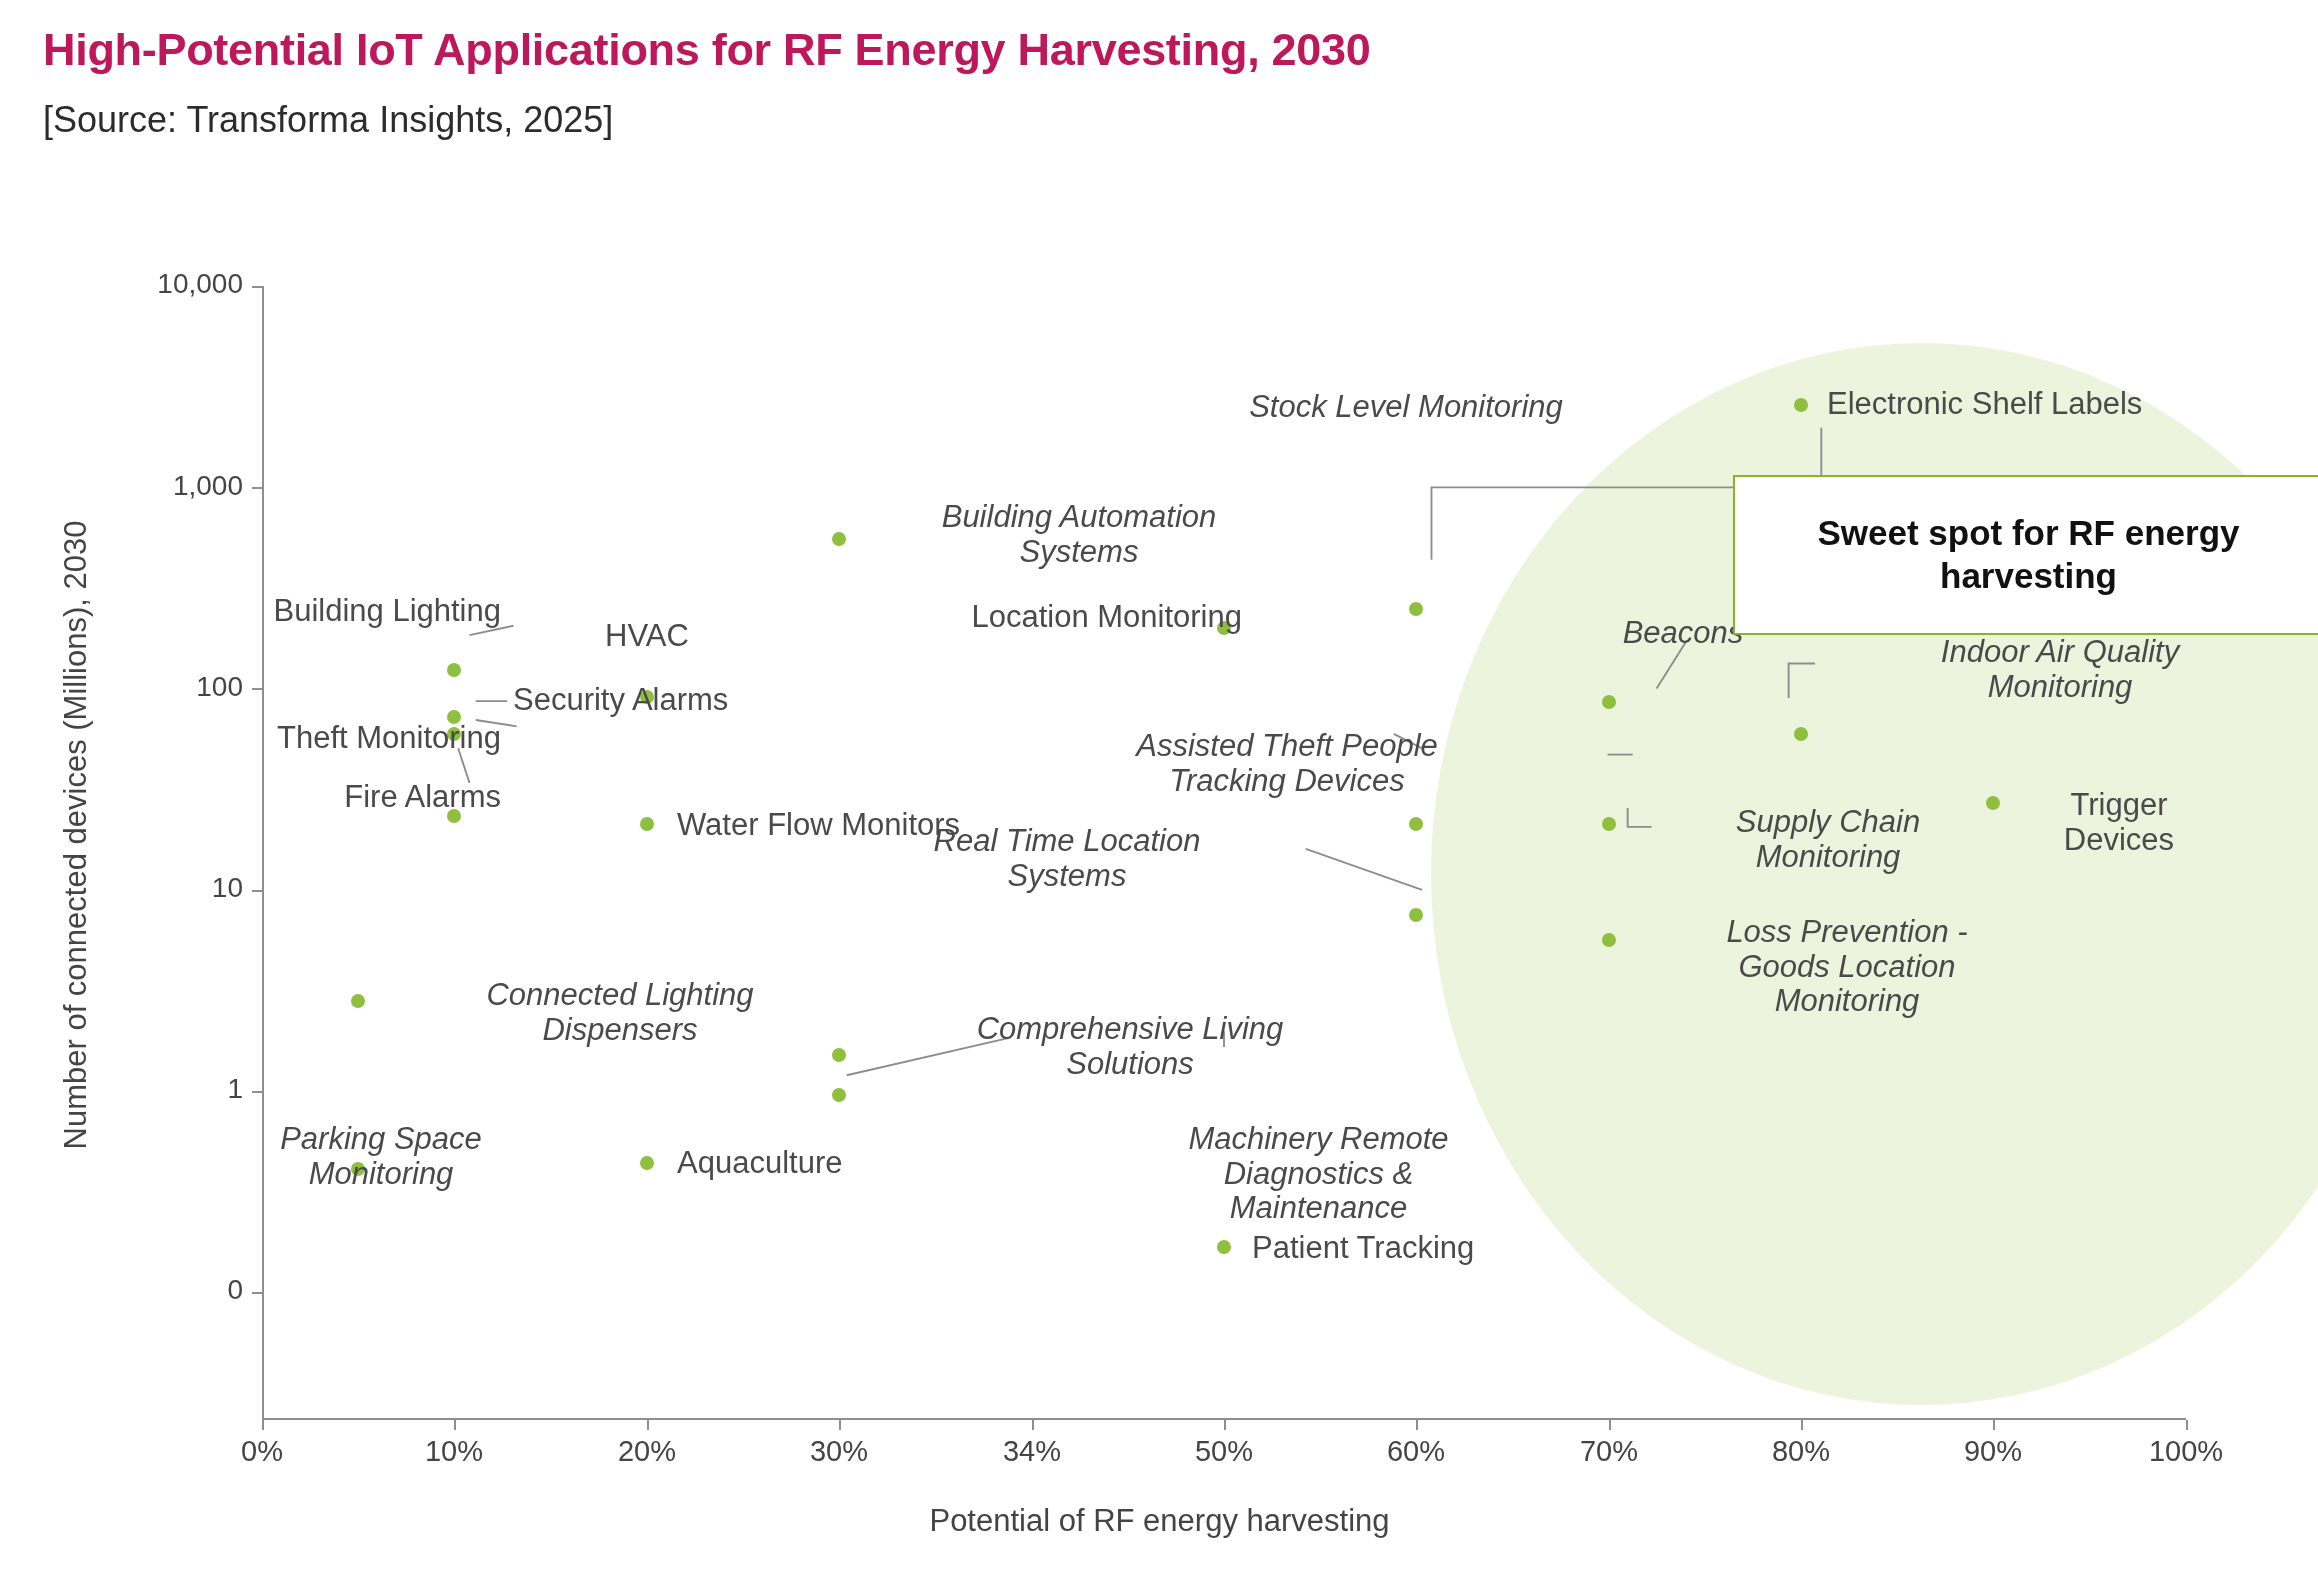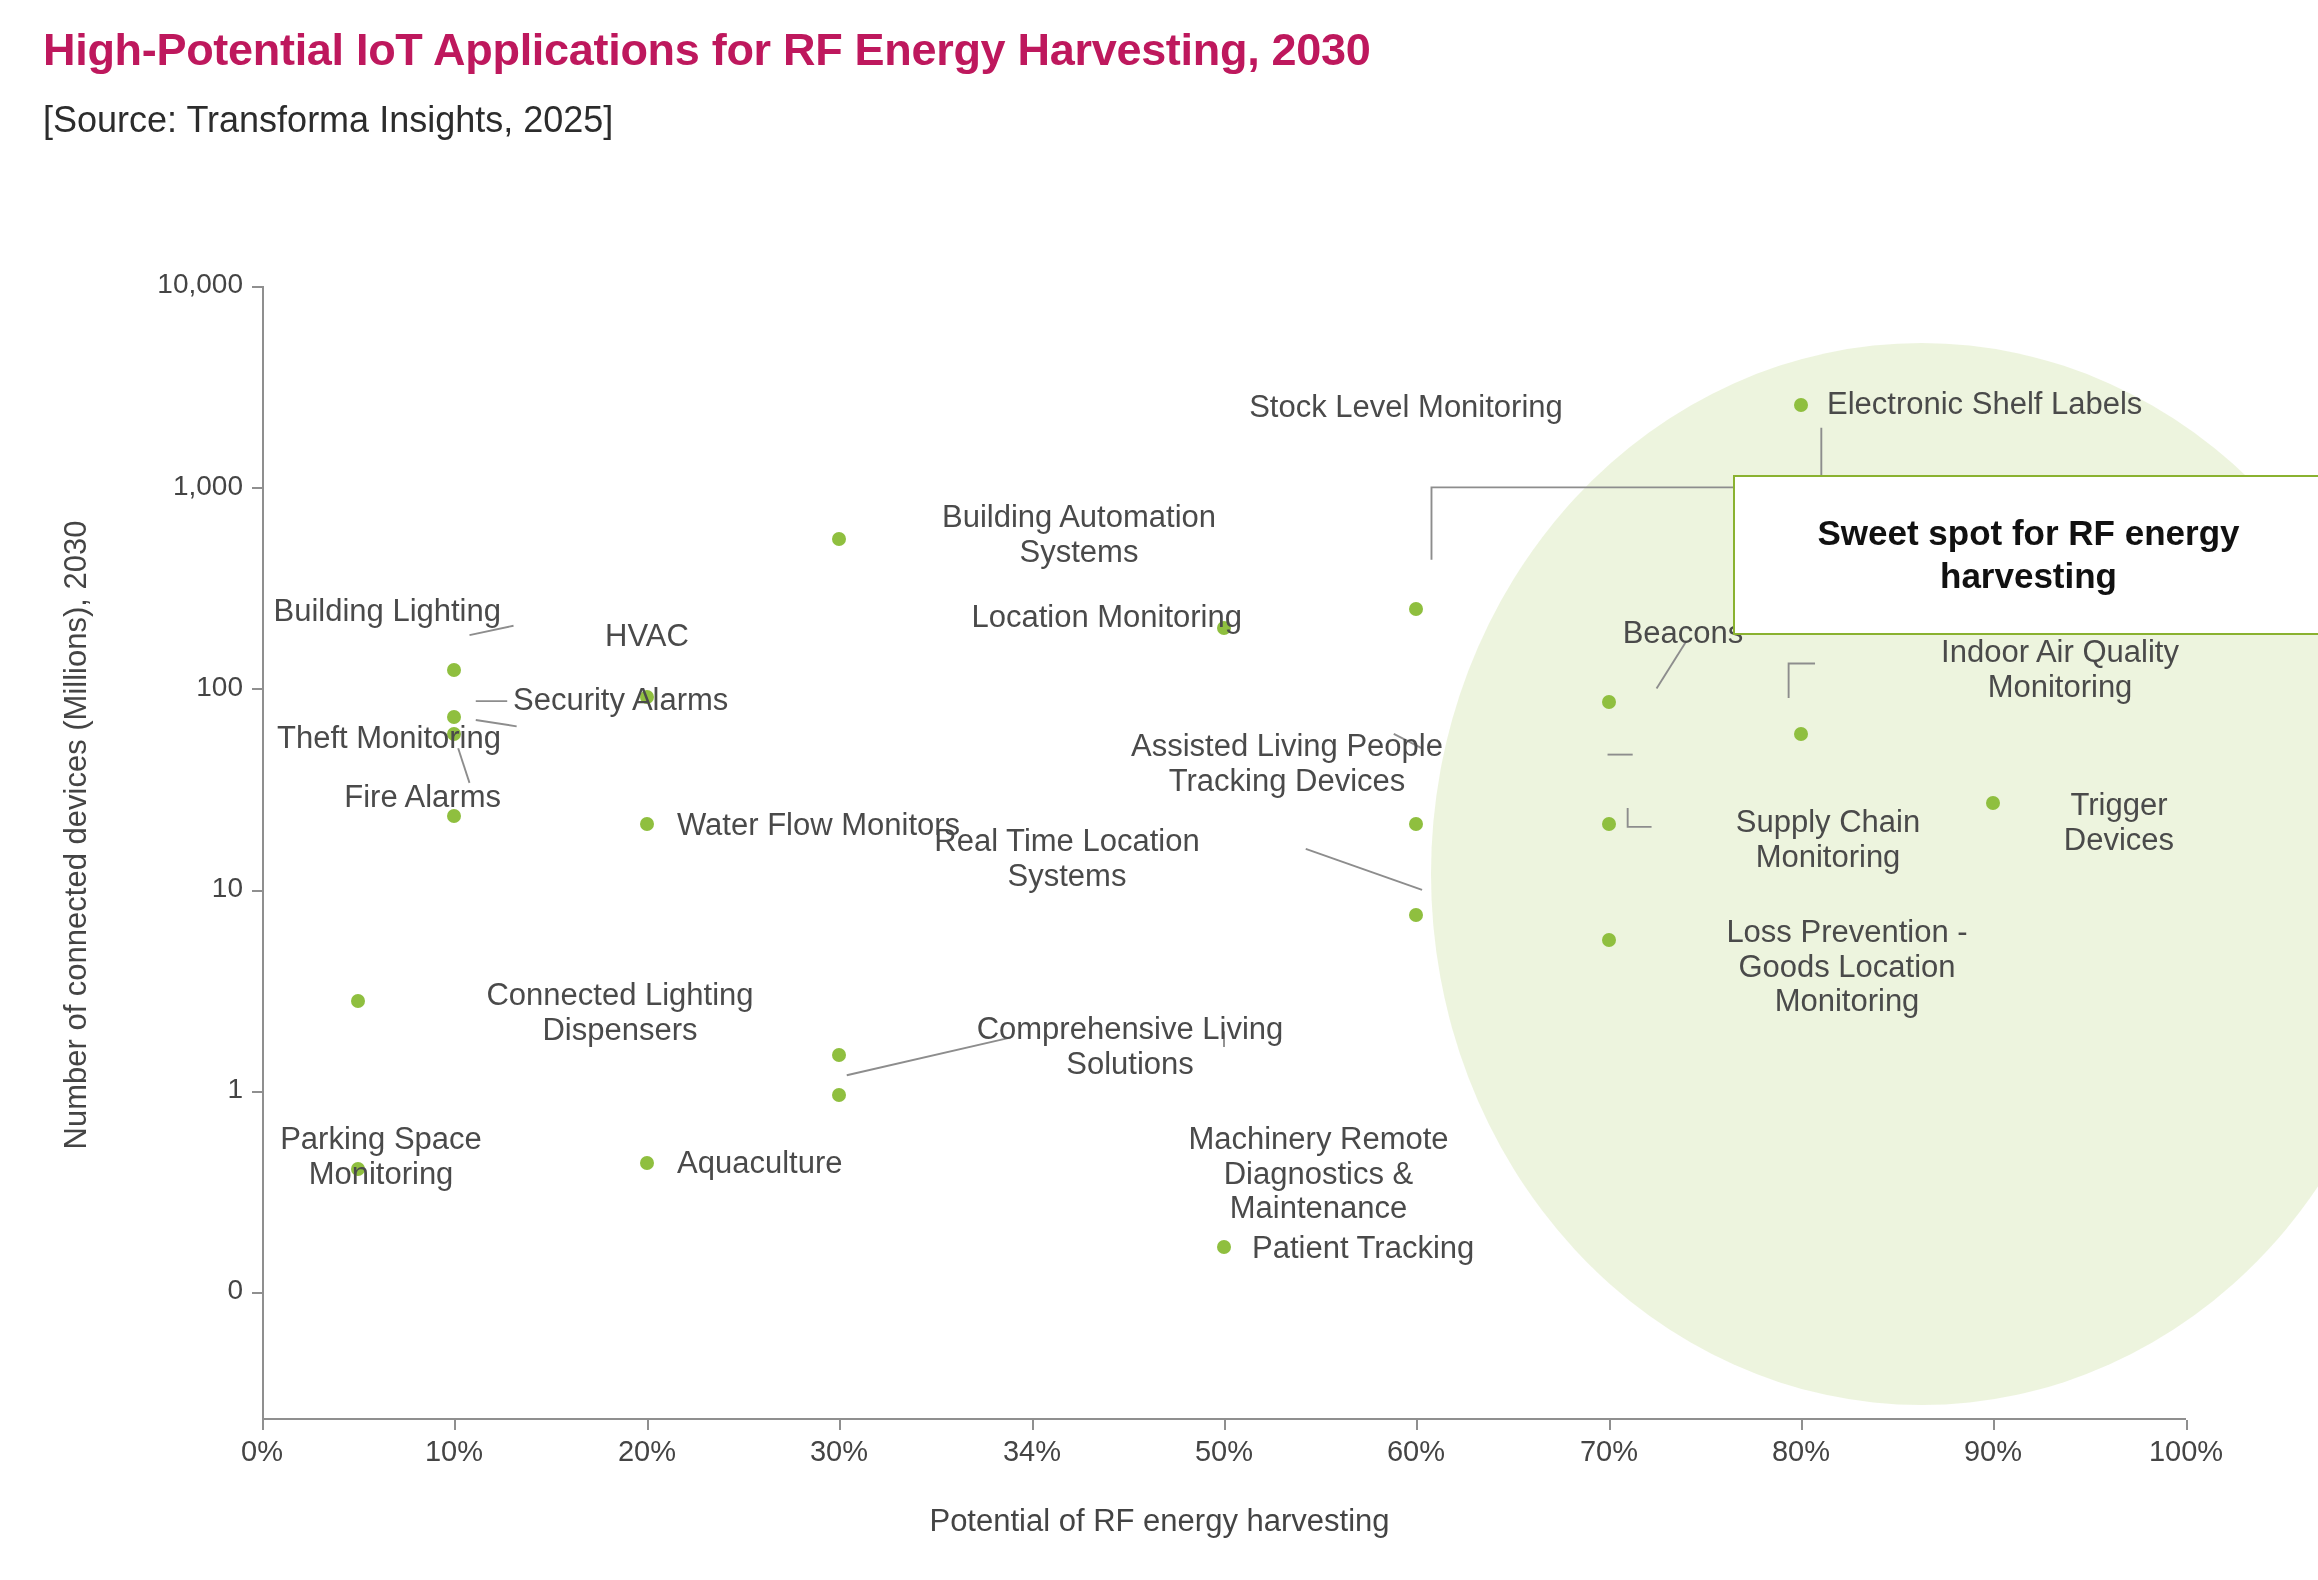--- a/index.html
+++ b/index.html
@@ -154,21 +154,21 @@
     background: #8fbf3f;
   }
   .lbl {
     position: absolute;
     font-size: 31px;
     color: #4a4a4a;
     line-height: 1.12;
     white-space: pre-line;
   }
   .lbl.r { text-align: right; }
-  .lbl.c { text-align: center; }
+  .lbl.c { text-align: center; font-style: italic; }
   .lbl.l { text-align: center; }
 
   .leader {
     position: absolute;
     stroke: #8d8d8d;
     stroke-width: 3;
     fill: none;
   }
   svg.leaders {
     position: absolute;
@@ -287,21 +287,21 @@
     <div class="lbl r" style="left:-295px; top:308px; width:534px">Building Lighting</div>
     <div class="lbl l" style="left:343px; top:333px">HVAC</div>
     <div class="lbl c" style="left:1270px; top:330px; width:302px">Beacons</div>
     <div class="lbl l" style="left:251px; top:397px">Security Alarms</div>
     <div class="lbl c" style="left:1559px; top:349px; width:478px">Indoor Air Quality
 Monitoring</div>
     <div class="lbl r" style="left:-295px; top:435px; width:534px">Theft Monitoring</div>
     <div class="lbl l" style="left:1758px; top:502px">Trigger Devices</div>
     <div class="lbl r" style="left:-270px; top:494px; width:509px">Fire Alarms</div>
     <div class="lbl l" style="left:415px; top:522px">Water Flow Monitors</div>
-    <div class="lbl c" style="left:692px; top:443px; width:666px">Assisted Living People
+    <div class="lbl c" style="left:692px; top:443px; width:666px">Assisted Theft People
 Tracking Devices</div>
     <div class="lbl c" style="left:1371px; top:519px; width:390px">Supply Chain
 Monitoring</div>
     <div class="lbl c" style="left:560px; top:538px; width:490px">Real Time Location
 Systems</div>
     <div class="lbl c" style="left:1371px; top:629px; width:428px">Loss Prevention -
 Goods Location
 Monitoring</div>
     <div class="lbl c" style="left:119px; top:692px; width:478px">Connected Lighting
 Dispensers</div>

